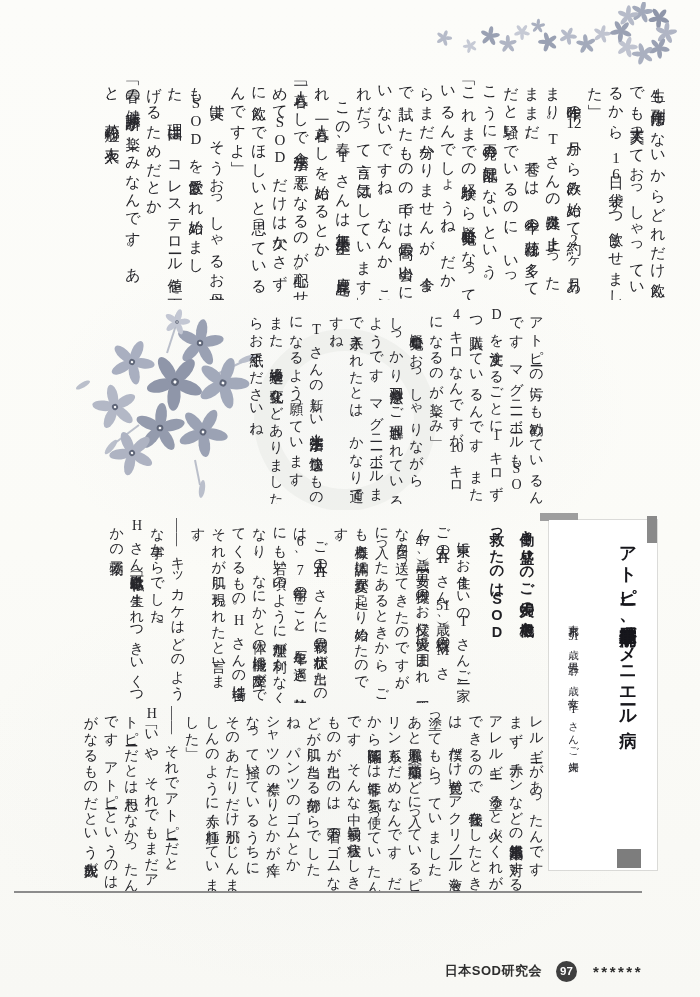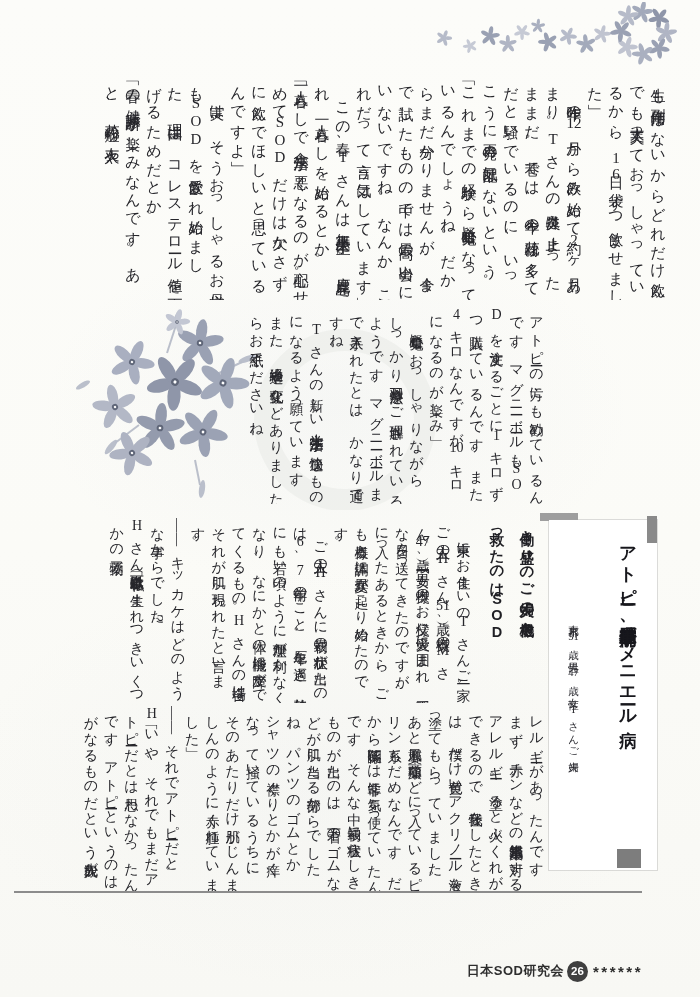--- a/index.html
+++ b/index.html
@@ -71,21 +71,21 @@
   #corner-tab-topright{left:647px;top:516px;width:10px;height:27px;background:#8a8a8a;}
   #corner-square-bottomright{left:617px;top:849px;width:24px;height:19px;background:#7d7d7d;}
 
   #divider-rule{
     position:absolute;left:14px;top:891px;width:628px;height:2px;background:#8c8c8c;
   }
 
   
   #footer{
     position:absolute;top:958px;right:57px;height:26px;
-    display:flex;align-items:center;gap:3px;
+    display:flex;align-items:center;gap:14px;
     font-family:"Liberation Sans","DejaVu Sans",sans-serif;
     color:#2e2e2e;
   }
   #footer-org{font-weight:bold;font-size:13px;letter-spacing:0.5px;}
   #footer-badge{
     width:21px;height:21px;border-radius:50%;background:#3f3f3f;
     display:flex;align-items:center;justify-content:center;
     color:#ffffff;font-weight:bold;font-size:11.5px;
   }
   #footer-stars{font-weight:bold;font-size:15px;letter-spacing:2.5px;padding-left:2px;}
@@ -200,18 +200,18 @@
 
   <div class="vtext" id="feature-lower">レルギーがあったんです。まず、赤チンなどの水銀系消毒薬に対するアレルギー。塗ると火ぶくれができるので、怪我をしたときは、僕だけ黄色いアクリノール液を塗ってもらっていました。あと風邪薬、頭痛薬などに入っているピリン系もだめなんです。だから薬関係には非常に気を使っていたんです。そんな中、最初に症状らしきものが出たのは、下着のゴムなどが肌に当たる部分からでしたね。パンツのゴムとかシャツの襟ぐりとかが痒くなって掻いているうちに、そのあたりだけ肌がじんましんのように赤く腫れていました」
 ――それでアトピーだと。
 <span class="tcy">H</span>「いや、それでもまだアトピーだとは思わなかったんです。アトピーというのは子供がなるものだという先入観が</div>
 
   <div id="divider-rule"></div>
 
   <div id="footer">
     <span id="footer-org">日本SOD研究会</span>
     <span id="footer-badge">
-      <span>26</span>
+      <span>97</span>
     </span>
     <span id="footer-stars">******</span>
   </div>
 
 </div>
 
 </body></html>

